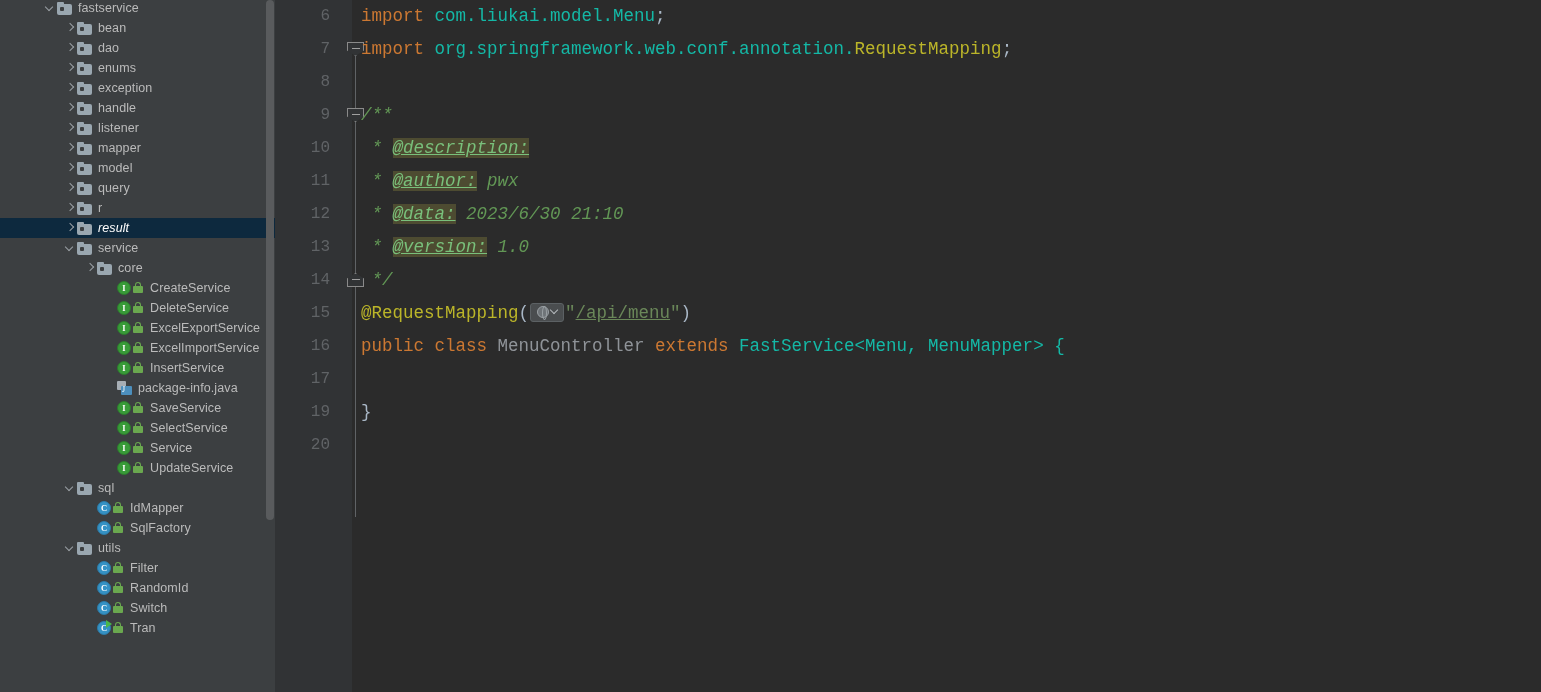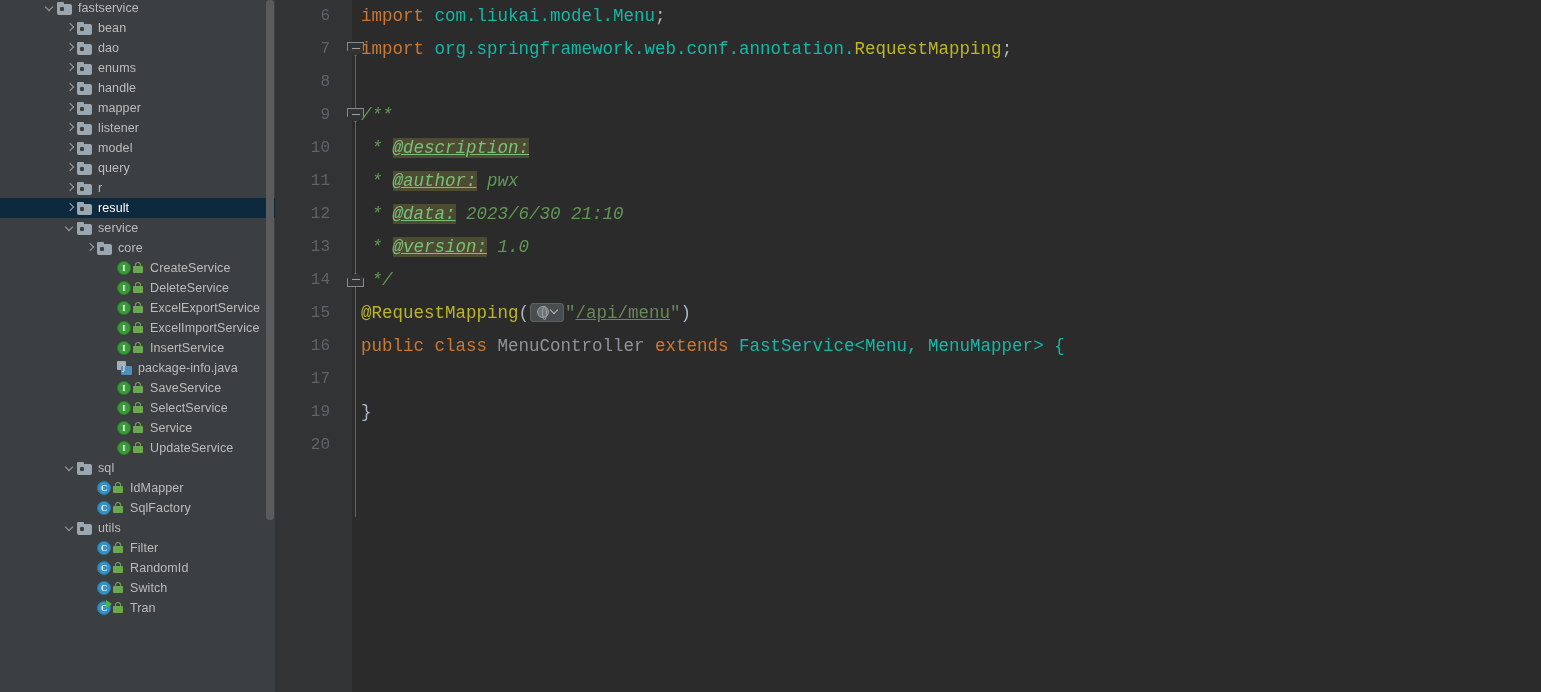--- a/index.html
+++ b/index.html
@@ -23,21 +23,21 @@
   .row {
     position: relative;
     height: 20px;
     display: flex; align-items: center;
     white-space: nowrap;
     font-size: 12.5px;
     color: #bbbbbb;
     cursor: default;
   }
   .row.selected { background: #0d293e; }
-  .row.selected .label { color: #ffffff; }
+  .row.selected .label { color: #ffffff; font-style: italic; }
   .twisty {
     width: 13px; height: 20px;
     flex: 0 0 13px;
     position: relative;
   }
   .twisty.collapsed::before {
     content: ""; position: absolute;
     left: 3px; top: 6px;
     width: 5px; height: 5px;
     border-right: 1.4px solid #9aa0a6;
@@ -256,45 +256,57 @@
         <div class="row">
           <div style="flex: 0 0 64px;"></div>
           <div class="twisty collapsed"></div>
           <span class="icon">
             <span class="ic-folder">
               <span class="tab"></span>
               <span class="body"></span>
               <span class="dot"></span>
             </span>
           </span>
+          <span class="label">exception</span>
+        </div>
+        <div class="row">
+          <div style="flex: 0 0 64px;"></div>
+          <div class="twisty collapsed"></div>
+          <span class="icon">
+            <span class="ic-folder">
+              <span class="tab"></span>
+              <span class="body"></span>
+              <span class="dot"></span>
+            </span>
+          </span>
           <span class="label">handle</span>
         </div>
         <div class="row">
           <div style="flex: 0 0 64px;"></div>
           <div class="twisty collapsed"></div>
           <span class="icon">
             <span class="ic-folder">
               <span class="tab"></span>
               <span class="body"></span>
               <span class="dot"></span>
             </span>
           </span>
+          <span class="label">listener</span>
+        </div>
+        <div class="row">
+          <div style="flex: 0 0 64px;"></div>
+          <div class="twisty collapsed"></div>
+          <span class="icon">
+            <span class="ic-folder">
+              <span class="tab"></span>
+              <span class="body"></span>
+              <span class="dot"></span>
+            </span>
+          </span>
           <span class="label">mapper</span>
-        </div>
-        <div class="row">
-          <div style="flex: 0 0 64px;"></div>
-          <div class="twisty collapsed"></div>
-          <span class="icon">
-            <span class="ic-folder">
-              <span class="tab"></span>
-              <span class="body"></span>
-              <span class="dot"></span>
-            </span>
-          </span>
-          <span class="label">listener</span>
         </div>
         <div class="row">
           <div style="flex: 0 0 64px;"></div>
           <div class="twisty collapsed"></div>
           <span class="icon">
             <span class="ic-folder">
               <span class="tab"></span>
               <span class="body"></span>
               <span class="dot"></span>
             </span>

